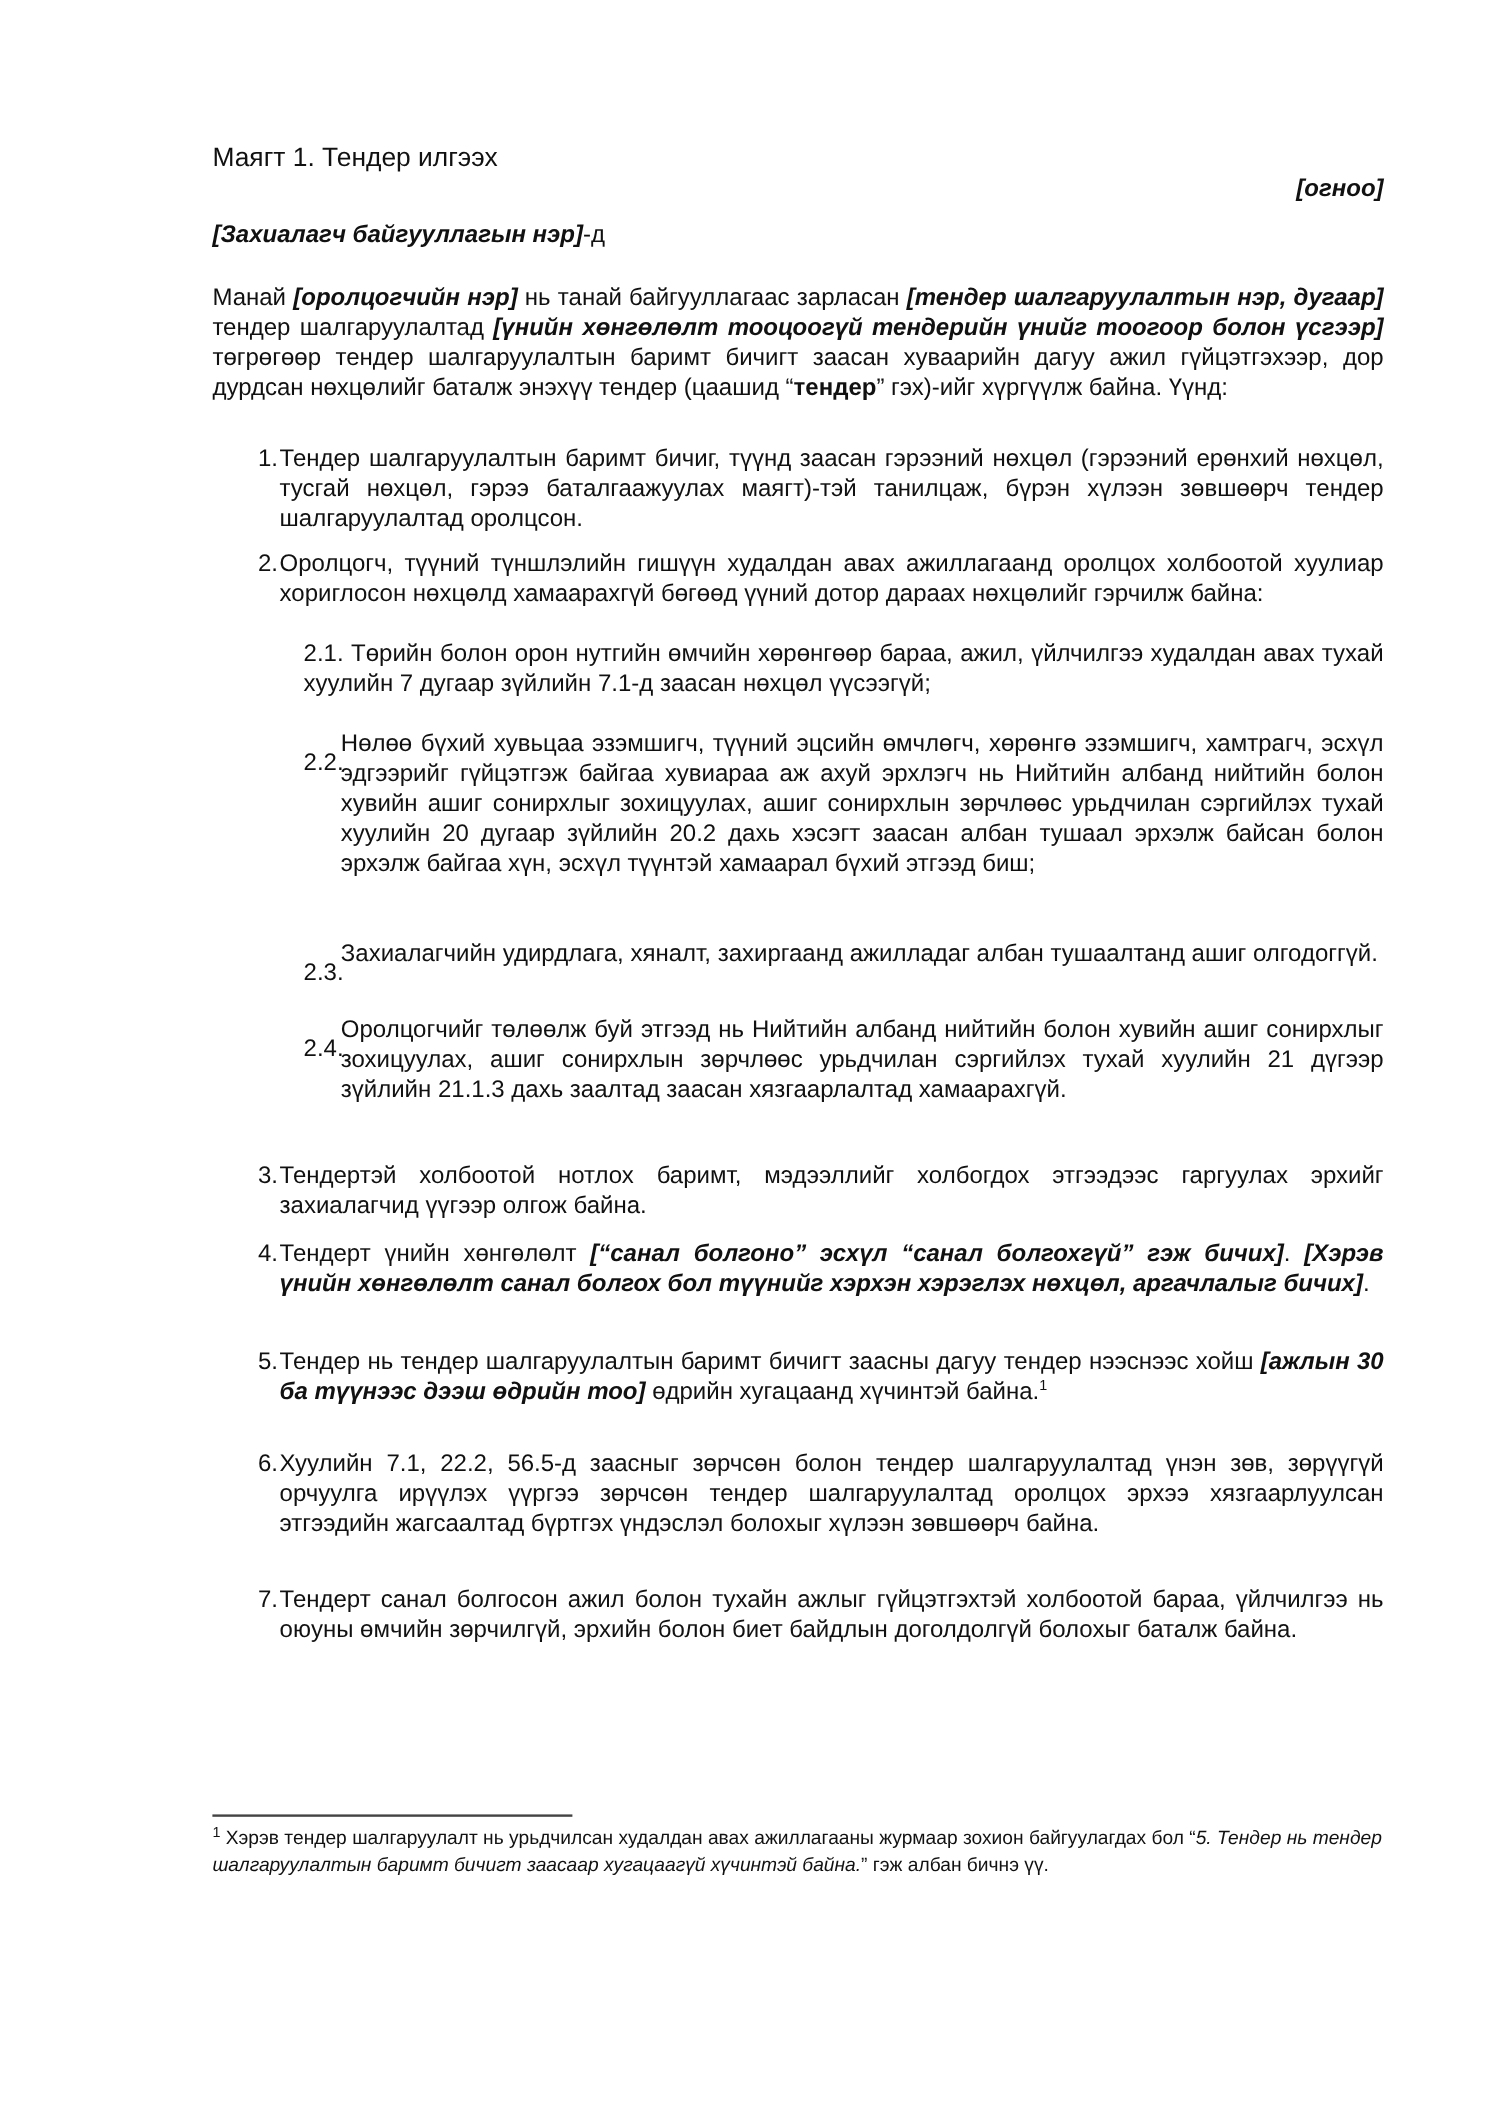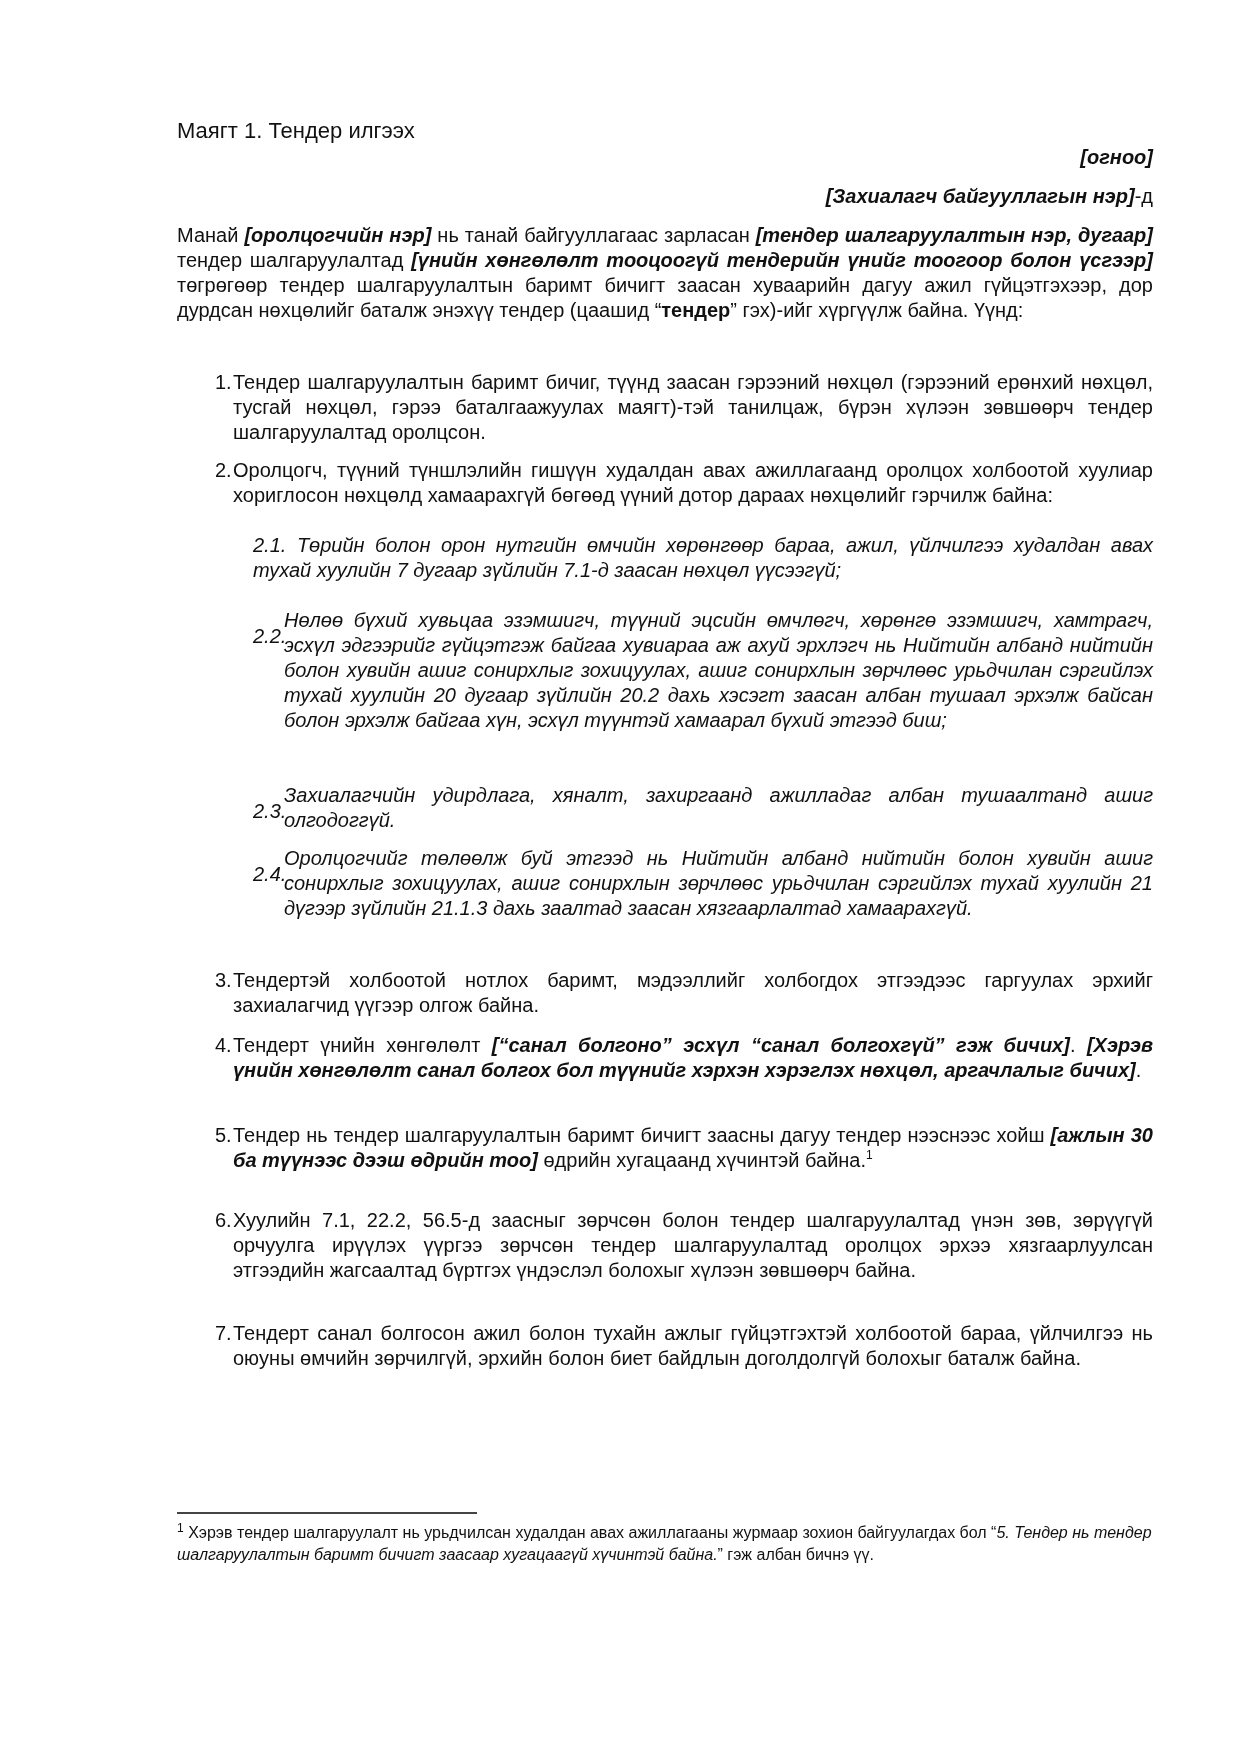--- a/index.html
+++ b/index.html
@@ -1,29 +1,29 @@
 <!DOCTYPE html>
 <html><head>
 <meta charset="utf-8">
 <style>
   html, body { margin: 0; padding: 0; background: #ffffff; }
   body { width: 1241px; height: 1755px; position: relative; overflow: hidden;
          font-family: "Liberation Sans", sans-serif; color: #111; }
   .page { position: absolute; left: 177px; top: 0; width: 976px; }
   .title { position: absolute; top: 118px; left: 0; font-size: 22px; line-height: 26px; }
   .date { position: absolute; top: 146px; right: 0; font-size: 20px; font-weight: bold; font-style: italic; }
-  .addressee { position: absolute; top: 185px; left: 0; width: 976px; text-align: right; font-size: 20px; }
+  .addressee { position: absolute; top: 185px; left: 0; width: 976px; text-align: left; font-size: 20px; }
   .addressee .bi { font-weight: bold; font-style: italic; }
-  .intro { position: absolute; top: 223px; left: 0; width: 976px; font-size: 20px; line-height: 25px; text-align: justify; }
+  .intro { position: absolute; top: 236px; left: 0; width: 976px; font-size: 20px; line-height: 25px; text-align: justify; }
   .bi { font-weight: bold; font-style: italic; }
   .b { font-weight: bold; }
   .item { position: absolute; left: 38px; width: 938px; font-size: 20px; line-height: 25px; }
   .item .num { position: absolute; left: 0; top: 0; }
   .item .txt { margin-left: 18px; text-align: justify; }
-  .sub { position: absolute; left: 76px; width: 900px; font-size: 20px; line-height: 25px; font-style: italic; }
+  .sub { position: absolute; left: 76px; width: 900px; font-size: 20px; line-height: 25px; }
   .sub .num { position: absolute; left: 0; top: 16px; }
   .sub .txt { margin-left: 31px; text-align: justify; }
   .sub.plain .txt { margin-left: 0; text-indent: 0; }
   sup { font-size: 12px; line-height: 0; }
   .fn-line { position: absolute; left: 0; top: 1512px; width: 300px; height: 2px; background: #444; }
   .footnote { position: absolute; left: 0; top: 1522px; width: 976px; font-size: 16px; line-height: 22px; }
   .footnote i { font-style: italic; }
 </style>
 </head>
 <body>

